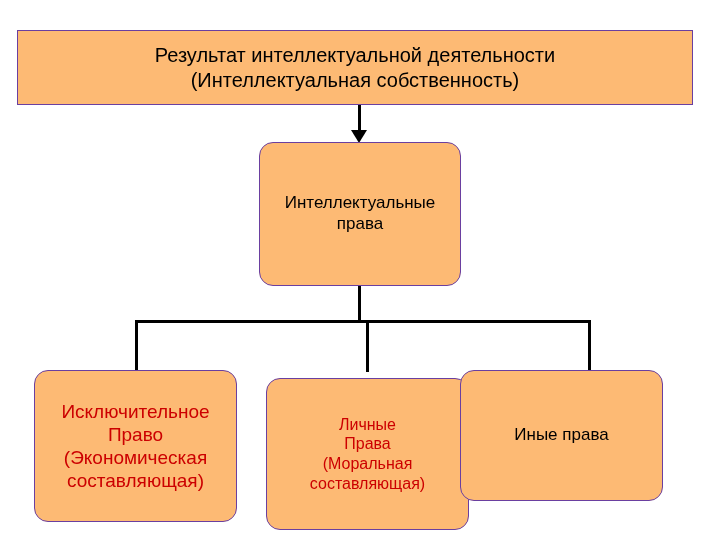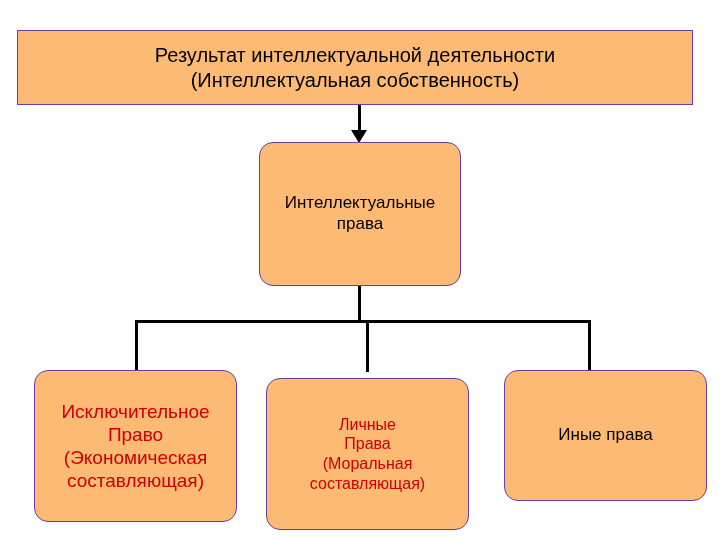--- a/index.html
+++ b/index.html
@@ -62,21 +62,21 @@
   }
   #node-personal {
     left: 266px;
     top: 378px;
     width: 203px;
     height: 152px;
     font-size: 16px;
     color: #cc0000;
   }
   #node-other {
-    left: 504px;
+    left: 460px;
     top: 370px;
     width: 203px;
     height: 131px;
     font-size: 17px;
     color: #000000;
   }
 
   .line {
     position: absolute;
     background: #000000;

